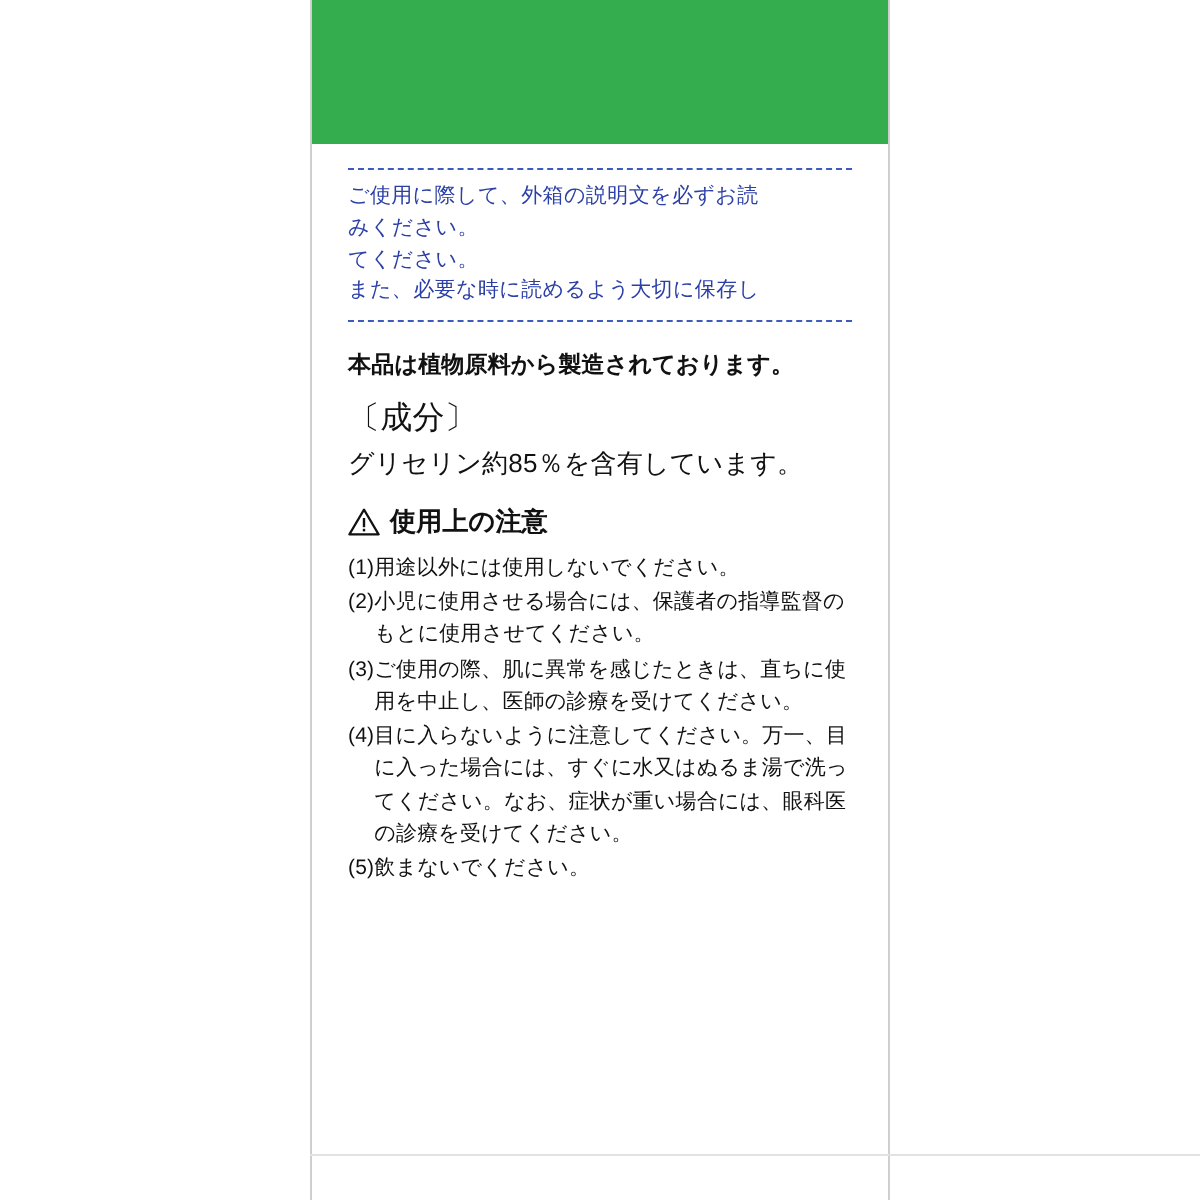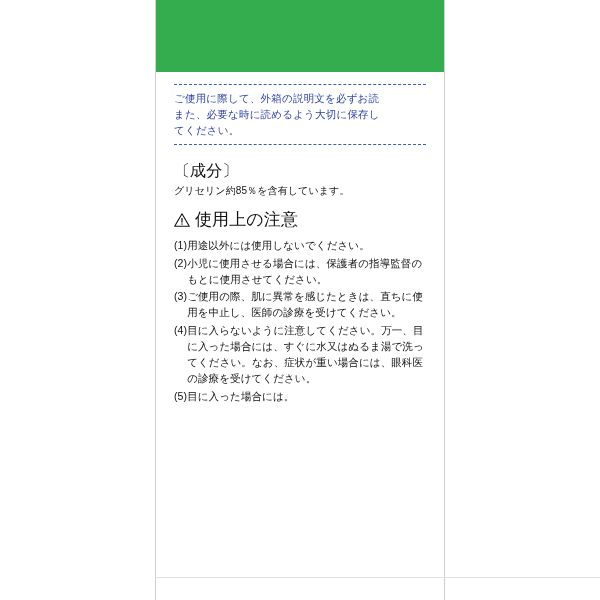--- a/index.html
+++ b/index.html
@@ -69,42 +69,42 @@
   }
   .section-title {
     color: #111111;
     font-size: 16px;
     line-height: 1.5;
     margin: 0;
     letter-spacing: 0.1px;
   }
   .section-body {
     color: #111111;
-    font-size: 10px;
+    font-size: 13px;
     line-height: 1.5;
     margin: 0 0 2px 0;
     letter-spacing: 0.1px;
   }
   #caution-header {
     display: flex;
     align-items: center;
     gap: 5px;
     margin: 10px 0 6px 0;
   }
   #caution-header .tri {
     display: inline-block;
     width: 16px;
     height: 14px;
     position: relative;
   }
   #caution-header .tri svg { display: block; }
   #caution-title {
     color: #111111;
-    font-size: 17px;
-    font-weight: normal;
+    font-size: 13px;
+    font-weight: bold;
     letter-spacing: 0.1px;
   }
   ol.caution-list {
     list-style: none;
     margin: 0;
     padding: 0;
   }
   ol.caution-list li {
     display: flex;
     color: #111111;
@@ -136,26 +136,28 @@
 <div id="page">
 
   <div id="label-panel">
 
     <div id="green-band"></div>
 
     <div id="content">
 
       <div id="notice-box">
         <p>ご使用に際して、外箱の説明文を必ずお読</p>
+        <p>みください。</p>
+        <p>てください。</p>
         <p>また、必要な時に読めるよう大切に保存し</p>
-        <p>てください。</p>
       </div>
 
       <div class="spacer-10"></div>
 
+      <p id="headline">本品は植物原料から製造されております。</p>
 
       <p class="section-title">〔成分〕</p>
       <p class="section-body">グリセリン約85％を含有しています。</p>
 
 
       <div id="caution-header">
         <span class="tri">
           <svg width="16" height="14" viewBox="0 0 16 14" xmlns="http://www.w3.org/2000/svg">
             <polygon points="8,0.8 15.3,13.2 0.7,13.2" fill="none" stroke="#111111" stroke-width="1.1" stroke-linejoin="round"></polygon>
             <rect x="7.4" y="5" width="1.2" height="4.6" fill="#111111"></rect>
@@ -177,21 +179,21 @@
         <li>
           <span class="num">(3)</span>
           <span class="txt">ご使用の際、肌に異常を感じたときは、直ちに使用を中止し、医師の診療を受けてください。</span>
         </li>
         <li>
           <span class="num">(4)</span>
           <span class="txt">目に入らないように注意してください。万一、目に入った場合には、すぐに水又はぬるま湯で洗ってください。なお、症状が重い場合には、眼科医の診療を受けてください。</span>
         </li>
         <li>
           <span class="num">(5)</span>
-          <span class="txt">目に入った場合には。</span>
+          <span class="txt">飲まないでください。</span>
         </li>
       </ol>
 
     </div>
   </div>
 
   <div id="bottom-rule"></div>
 
 </div>
 

